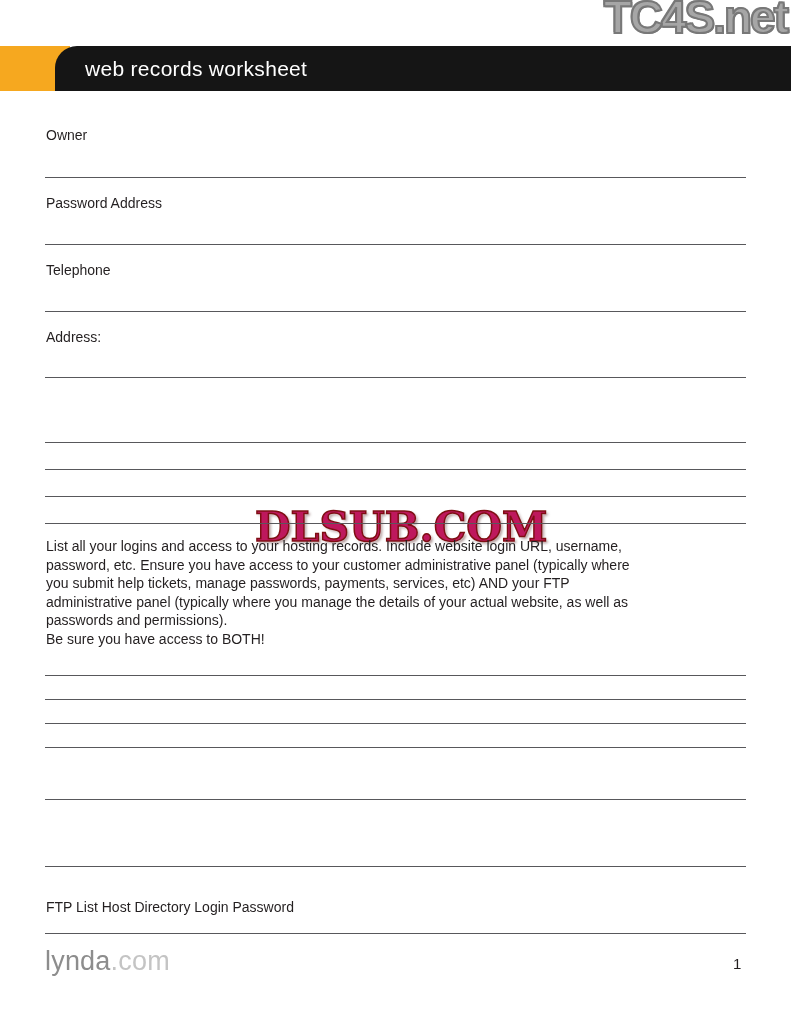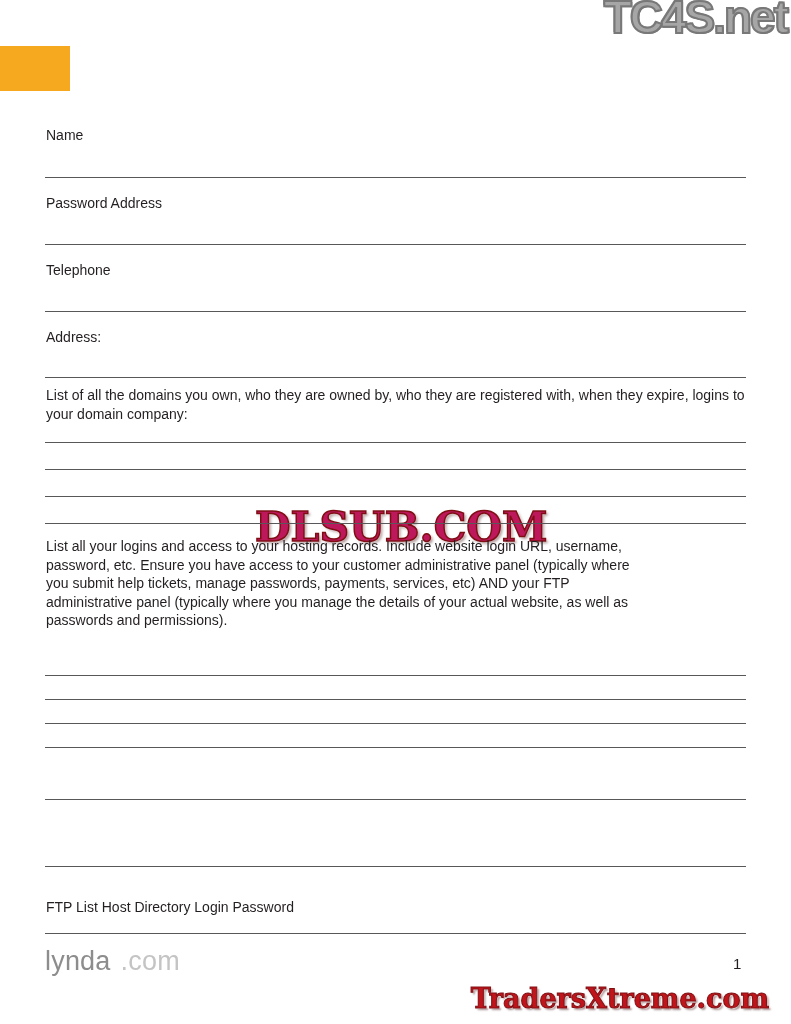--- a/index.html
+++ b/index.html
@@ -58,53 +58,55 @@
     position:absolute; left:46px; font-size:14px; line-height:18.5px;
     color:#231f20;
   }
   .para.domains { top:386px; width:705px; }
   .para.hosting { top:537px; width:600px; }
   .para.hosting-note { top:630px; width:600px; }
 
   
   .logo { position:absolute; left:45px; top:946px; font-size:27px; letter-spacing:.2px; }
   .logo .primary { color:#8d8d8d; font-weight:normal; }
-  .logo .secondary { color:#c4c4c4; font-weight:normal;margin-left:10px; }
+  .logo .secondary { color:#c4c4c4; font-weight:normal; }
   .page-number { position:absolute; left:733px; top:955px; font-size:15px; color:#231f20; }
 </style>
 </head>
 <body>
 
 <div class="page">
 
   <div class="wm-top-right">TC4S.net</div>
   <div class="wm-center">DLSUB.COM</div>
-  <div class="wm-bottom-right">TradersXtreme.com</div>
 
   <div class="header-accent"></div>
+  <div class="header-bar">
+    <span class="header-title">web records worksheet</span>
+  </div>
 
-  <div class="label" style="top:127px">Name</div>
+  <div class="label" style="top:127px">Owner</div>
   <div class="rule" style="top:177px"></div>
 
   <div class="label" style="top:195px">Password Address</div>
   <div class="rule" style="top:244px"></div>
 
   <div class="label" style="top:262px">Telephone</div>
   <div class="rule" style="top:311px"></div>
 
   <div class="label" style="top:329px">Address:</div>
   <div class="rule" style="top:377px"></div>
 
-  <div class="para domains">List of all the domains you own, who they are owned by, who they are registered with, when they expire, logins to your domain company:</div>
   <div class="rule" style="top:442px"></div>
   <div class="rule" style="top:469px"></div>
   <div class="rule" style="top:496px"></div>
   <div class="rule" style="top:523px"></div>
 
   <div class="para hosting">List all your logins and access to your hosting records. Include website login URL, username, password, etc. Ensure you have access to your customer administrative panel (typically where you submit help tickets, manage passwords, payments, services, etc) AND your FTP administrative panel (typically where you manage the details of your actual website, as well as passwords and permissions).</div>
+  <div class="para hosting-note">Be sure you have access to BOTH!</div>
   <div class="rule" style="top:675px"></div>
   <div class="rule" style="top:699px"></div>
   <div class="rule" style="top:723px"></div>
   <div class="rule" style="top:747px"></div>
 
   <div class="rule" style="top:799px"></div>
 
   <div class="rule" style="top:866px"></div>
 
   <div class="label" style="top:899px">FTP List Host Directory Login Password</div>

